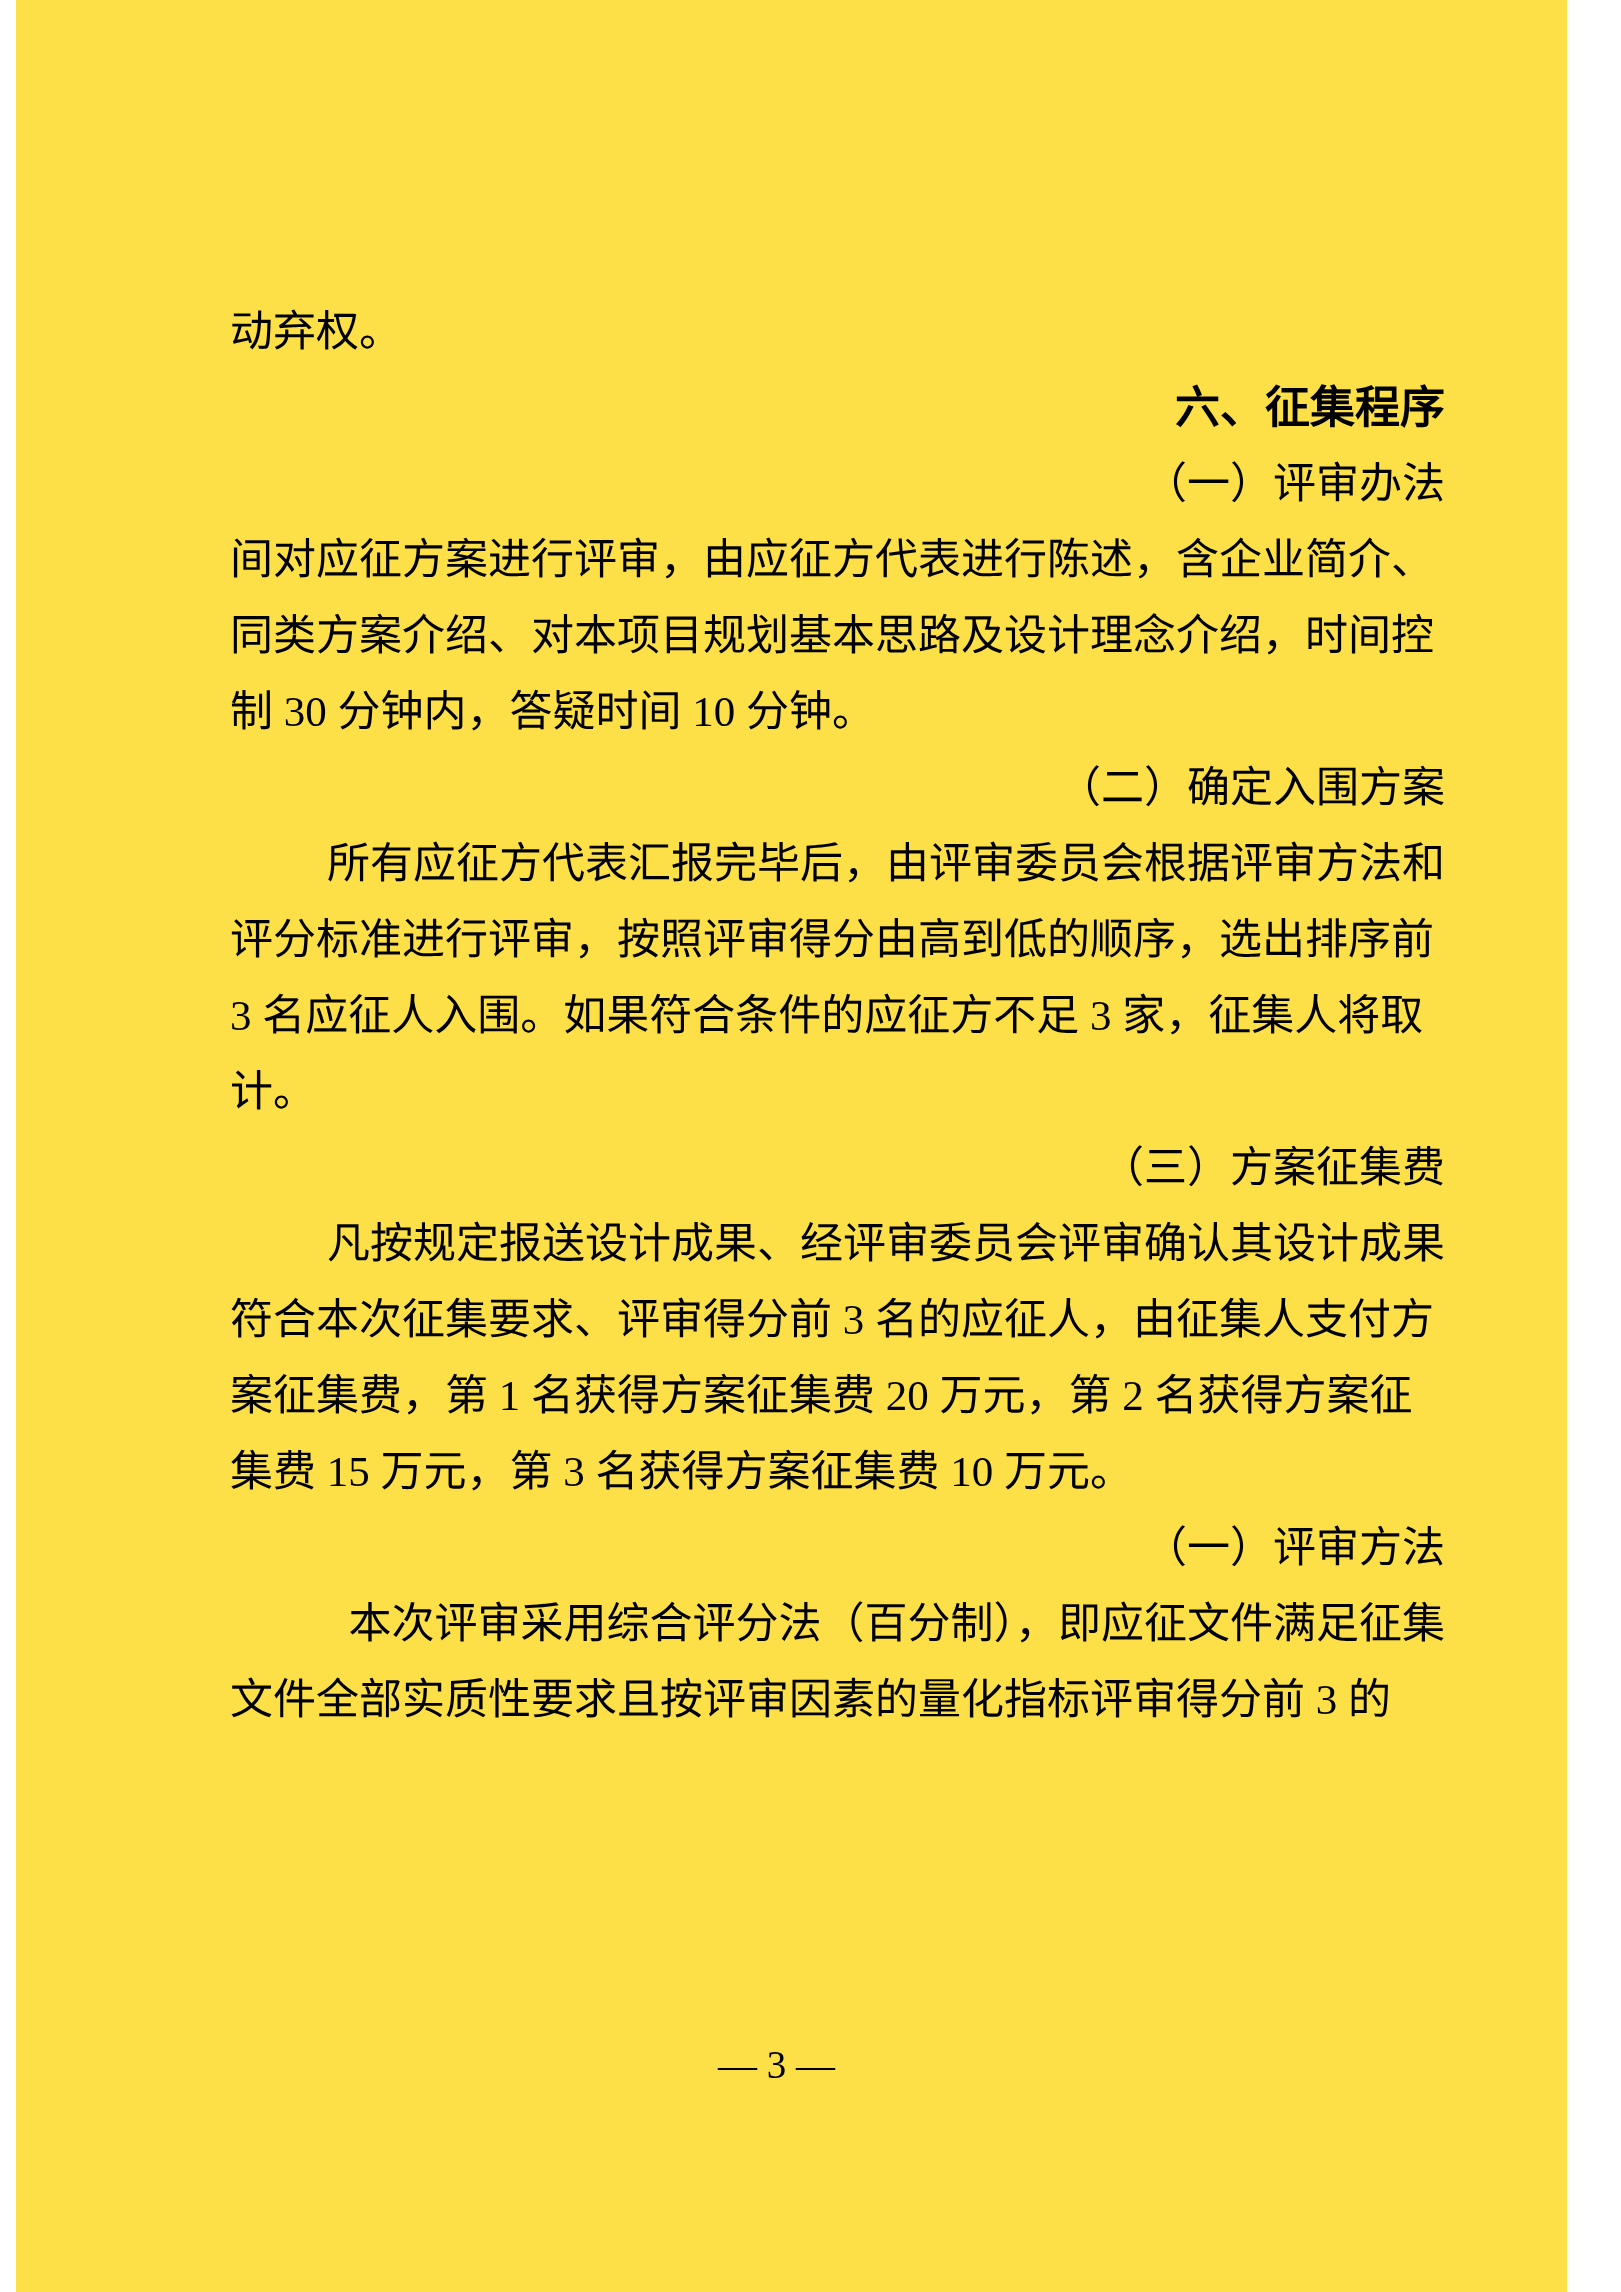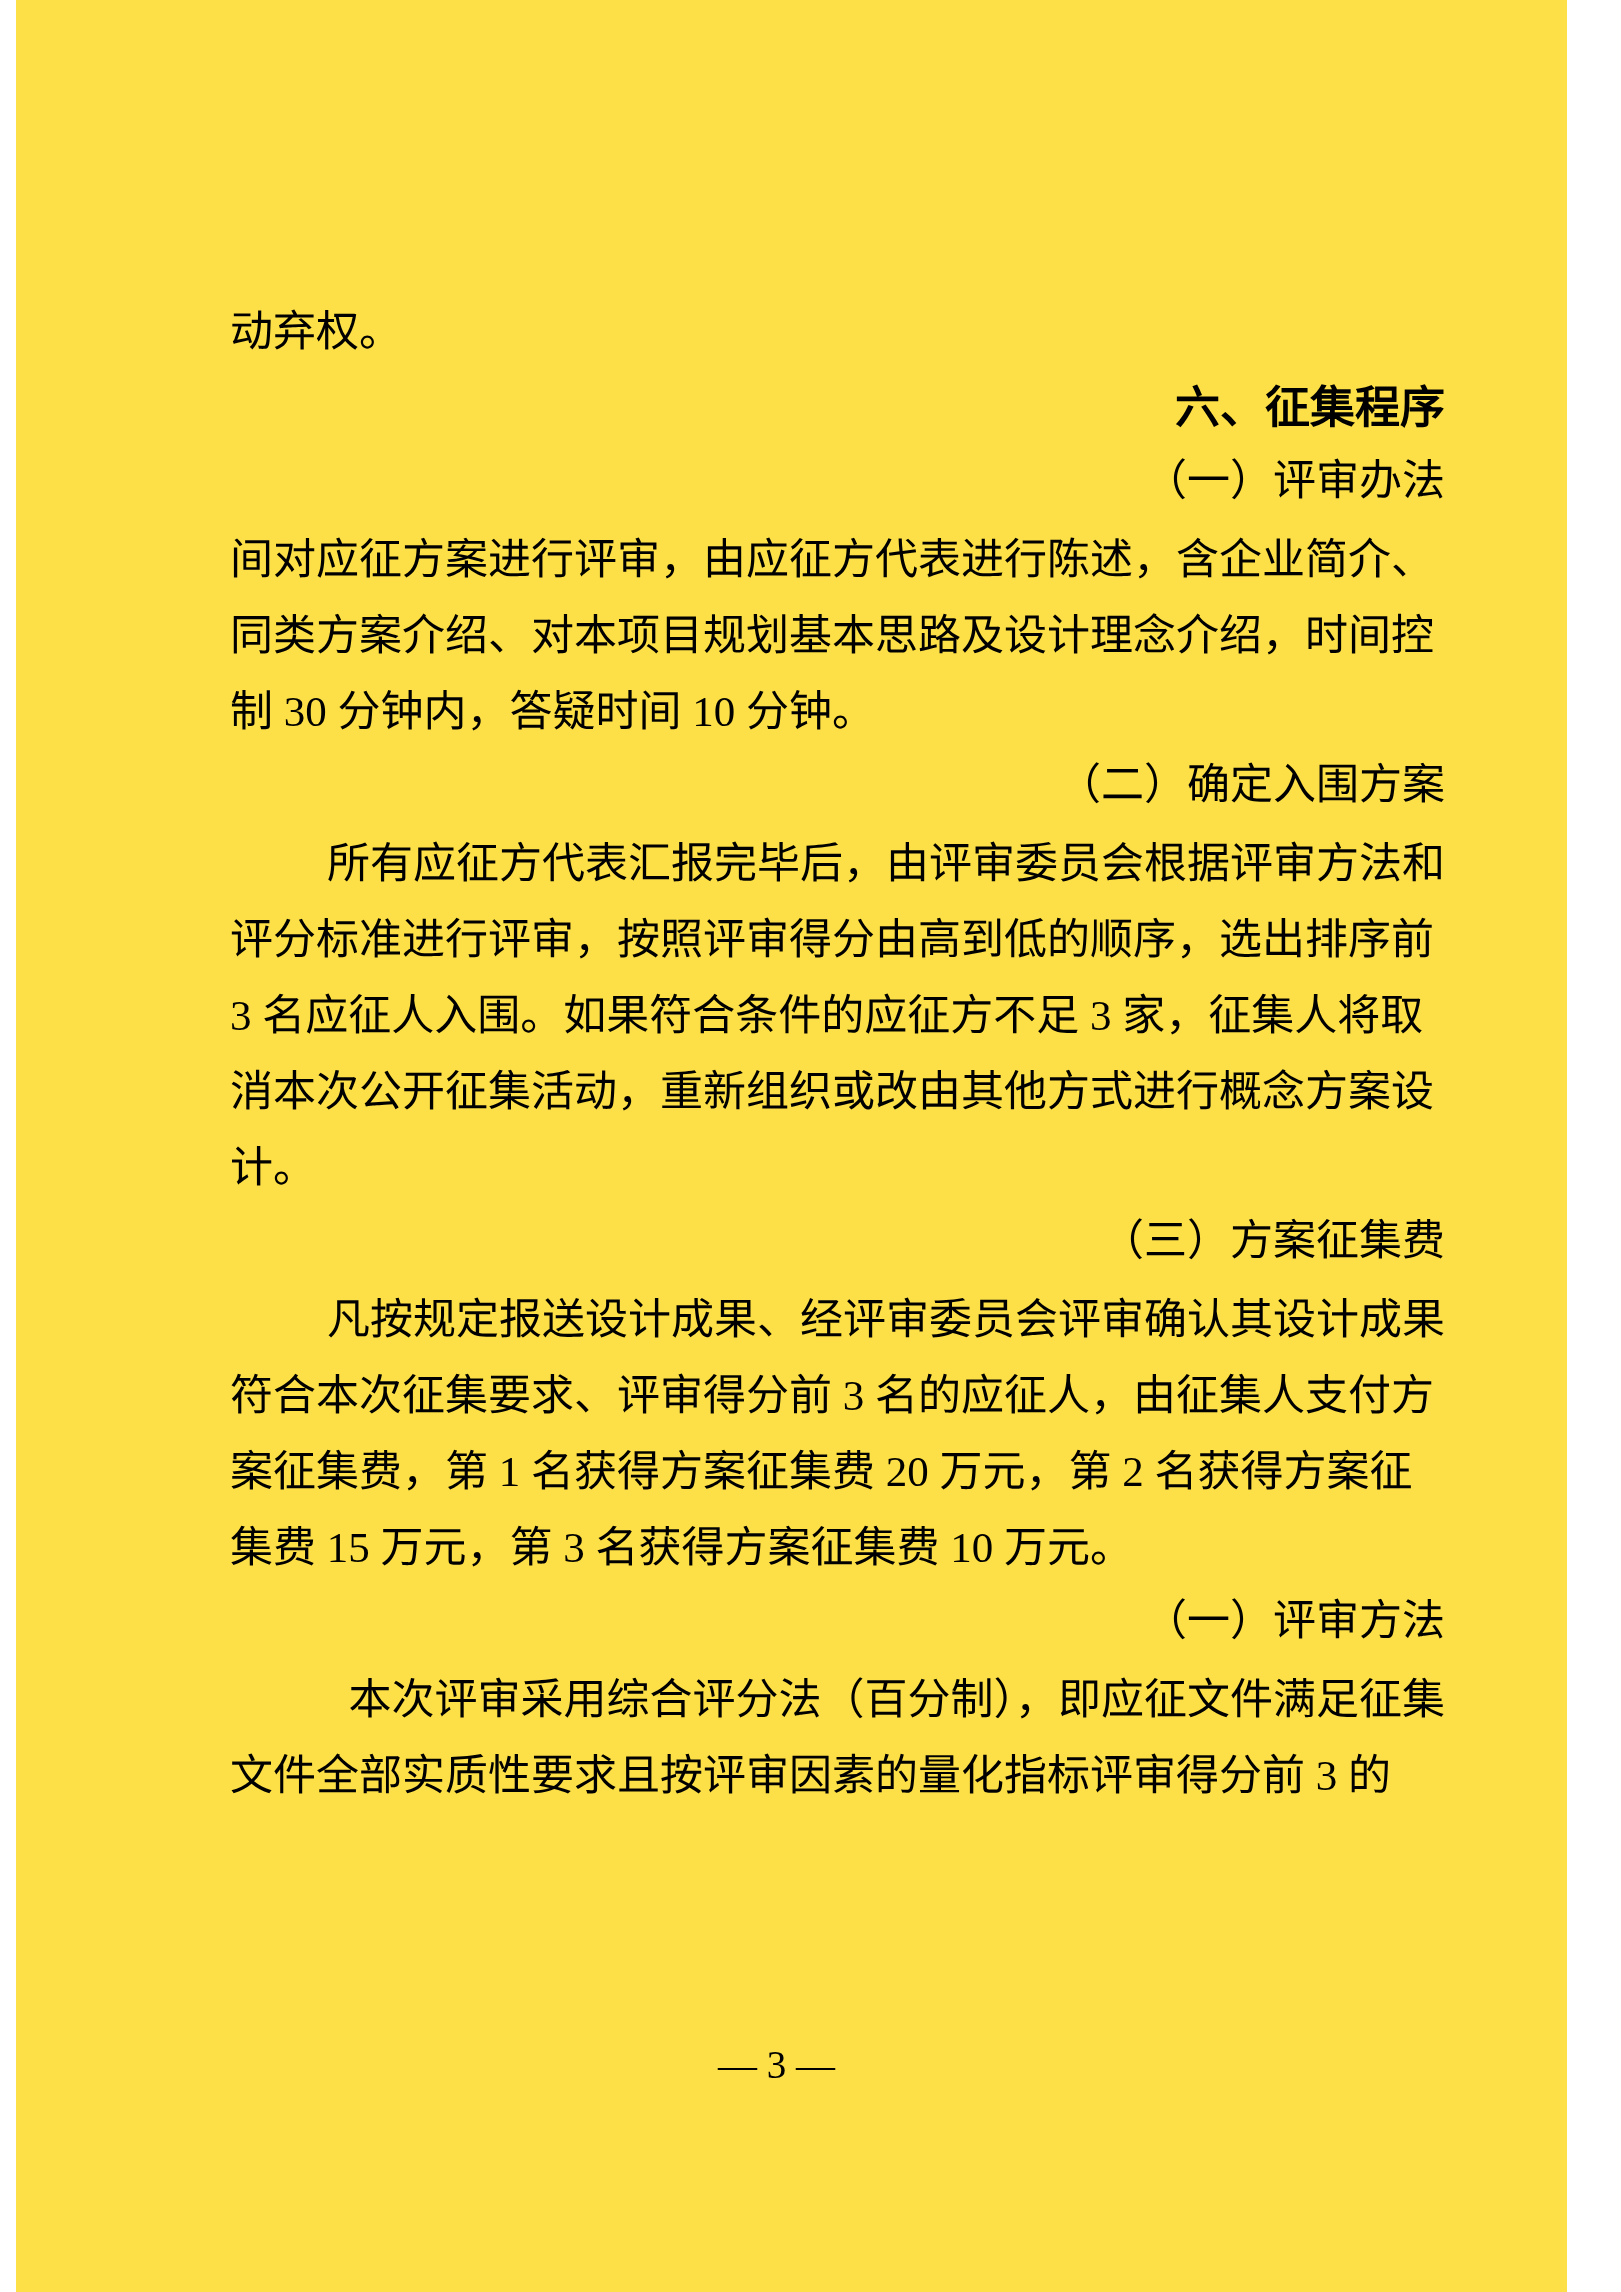--- a/index.html
+++ b/index.html
@@ -33,21 +33,21 @@
   .indent {
     padding-left: 86px;
     text-align: right;
   }
   .h1 {
     font-family: "Liberation Sans", sans-serif;
     font-weight: bold;
     font-size: 45px;
   }
   .h2 {
-    font-family: Liberation Mono, monospace;
+    font-family: Liberation Serif, serif;
     font-weight: normal;
     font-size: 43px;
   }
   .footer {
     position: absolute;
     top: 2041px;
     left: 549px;
     width: 423px;
     text-align: center;
     font-size: 39px;
@@ -70,21 +70,20 @@
 
     <div class="line">间对应征方案进行评审，由应征方代表进行陈述，含企业简介、</div>
     <div class="line">同类方案介绍、对本项目规划基本思路及设计理念介绍，时间控</div>
     <div class="line">制 30 分钟内，答疑时间 10 分钟。</div>
 
     <div class="line h2 indent">（二）确定入围方案</div>
 
     <div class="line indent">所有应征方代表汇报完毕后，由评审委员会根据评审方法和</div>
     <div class="line">评分标准进行评审，按照评审得分由高到低的顺序，选出排序前</div>
     <div class="line">3 名应征人入围。如果符合条件的应征方不足 3 家，征集人将取</div>
-    <div class="line">消本次公开征集活动，重新组织或改由其他方式进行概念方案设</div>
     <div class="line">计。</div>
 
     <div class="line h2 indent">（三）方案征集费</div>
 
     <div class="line indent">凡按规定报送设计成果、经评审委员会评审确认其设计成果</div>
     <div class="line">符合本次征集要求、评审得分前 3 名的应征人，由征集人支付方</div>
     <div class="line">案征集费，第 1 名获得方案征集费 20 万元，第 2 名获得方案征</div>
     <div class="line">集费 15 万元，第 3 名获得方案征集费 10 万元。</div>
 
 

